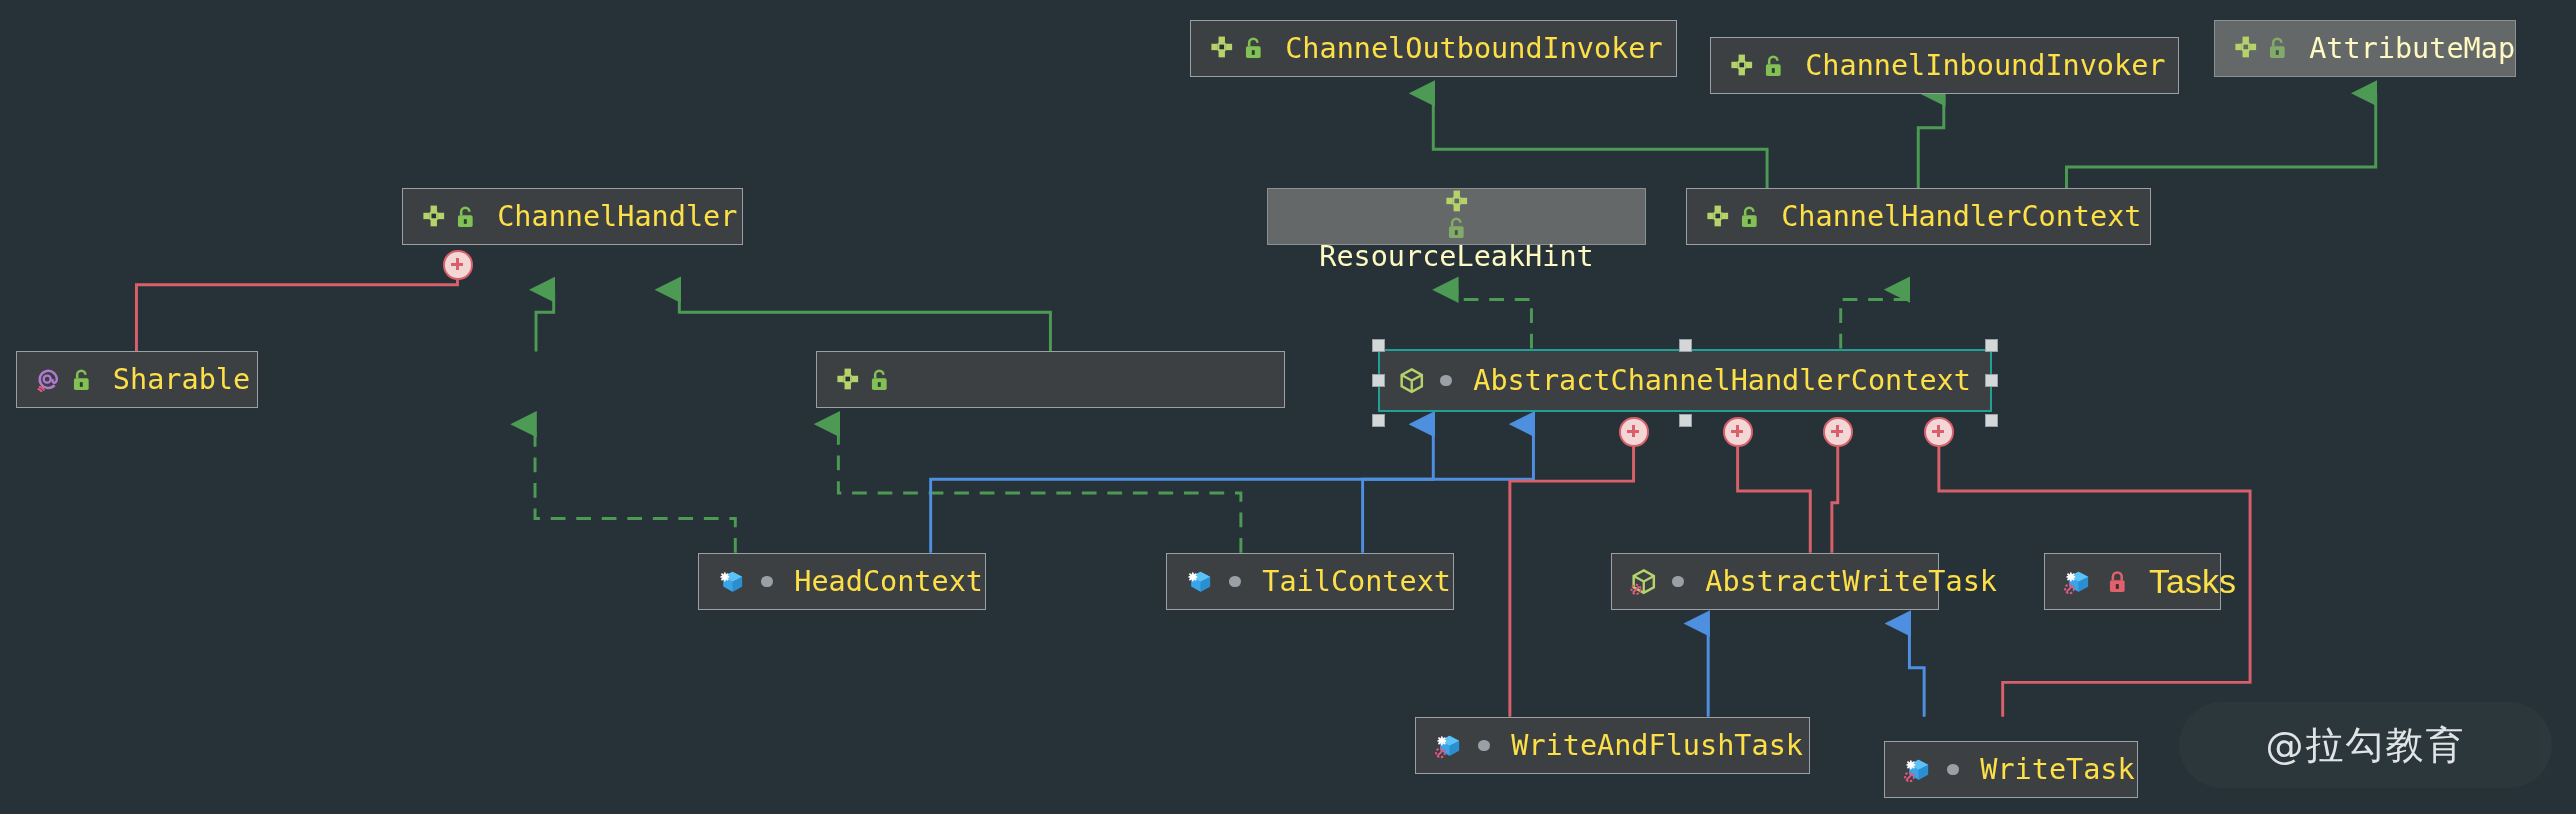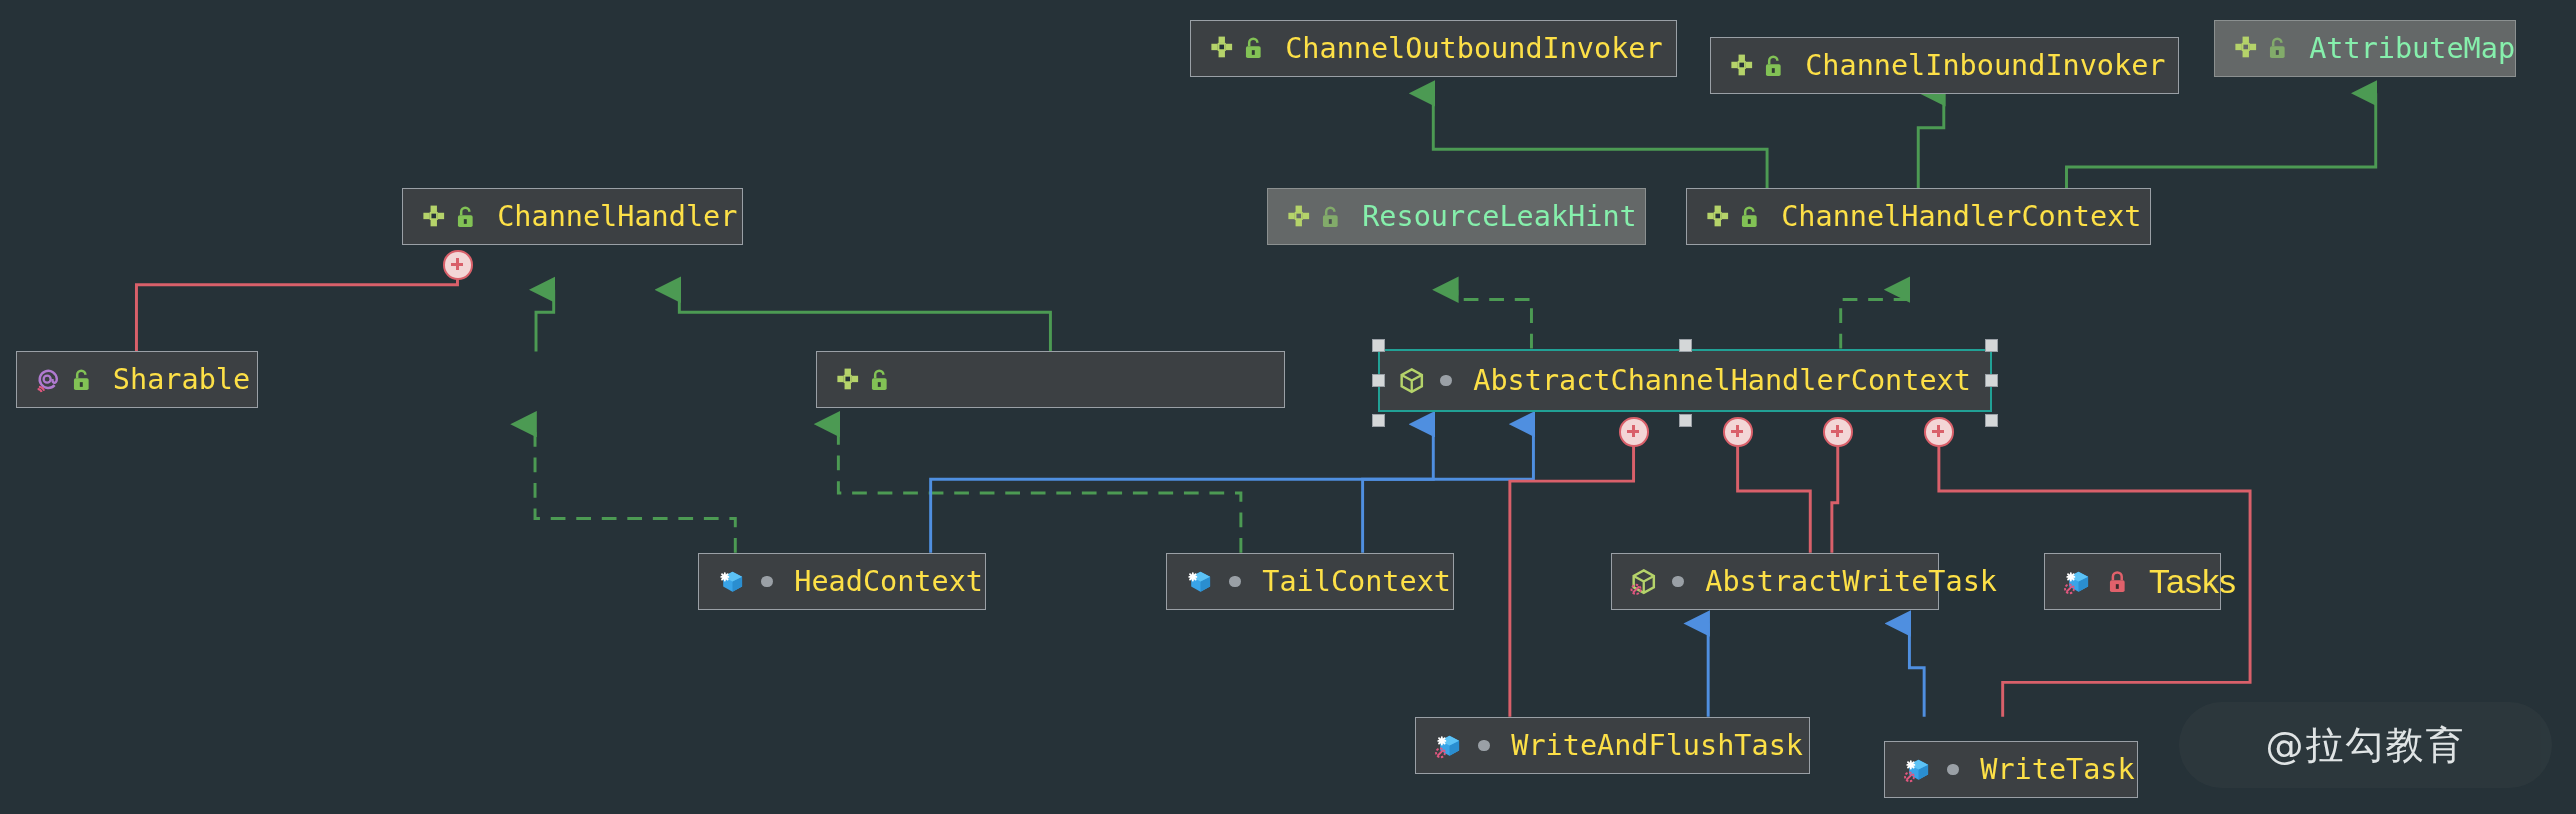--- a/index.html
+++ b/index.html
@@ -27,21 +27,21 @@
   .node.selected{
     background:#3c4043;
     border:2.9px solid #21a196;
   }
   .node .label{
     font-family:"DejaVu Sans Mono", monospace;
     font-size:28.5px;
     color:#fde047;
     letter-spacing:0px;
   }
-  .node.gray .label{color:#86efac;}
+  .node.gray .label{color:#fef9c3;}
   .node .label.prop{font-family:"Liberation Sans", sans-serif;font-size:34px;}
 
   .ico{display:inline-flex;align-items:center;justify-content:center;flex:0 0 auto;}
   .ico svg{display:block;}
   .gap8{width:8.8px;height:1px;flex:0 0 auto;}
   .gap14{width:14.7px;height:1px;flex:0 0 auto;}
   .gap20{width:21.6px;height:1px;flex:0 0 auto;}
 
   .dot{width:11.8px;height:11.8px;border-radius:50%;background:#9aa0a6;flex:0 0 auto;}
 
@@ -217,21 +217,21 @@
       <svg width="20.6" height="23.6" viewBox="0 0 14 16">
         <path d="M4.2 7 V4.6 a2.8 2.8 0 0 1 5.6 0" fill="none" stroke="#82c255" stroke-width="1.7"></path>
         <rect x="2" y="7" width="10" height="8" rx="1.2" fill="#82c255"></rect>
         <rect x="6" y="9.6" width="2" height="3.2" fill="#2f3b32"></rect>
       </svg>
     </span>
     <span class="gap20"></span>
     <span class="label">ChannelHandler</span>
   </div>
 
-  <div class="node gray" style="left:1267px;top:188px;width:379px;">
+  <div class="node gray" style="left:1267px;top:188px;width:379px;flex-direction:column;">
     <span class="ico">
       <svg width="25.5" height="25.5" viewBox="0 0 16 16">
         <g fill="#b5d36a">
           <rect x="6" y="1" width="4" height="4"></rect>
           <rect x="1.5" y="5.5" width="4" height="4"></rect>
           <rect x="6" y="5.5" width="4" height="4" fill="#646868" stroke="#b5d36a" stroke-width="1.1"></rect>
           <rect x="10.5" y="5.5" width="4" height="4"></rect>
           <rect x="6" y="10" width="4" height="4"></rect>
         </g>
       </svg>

